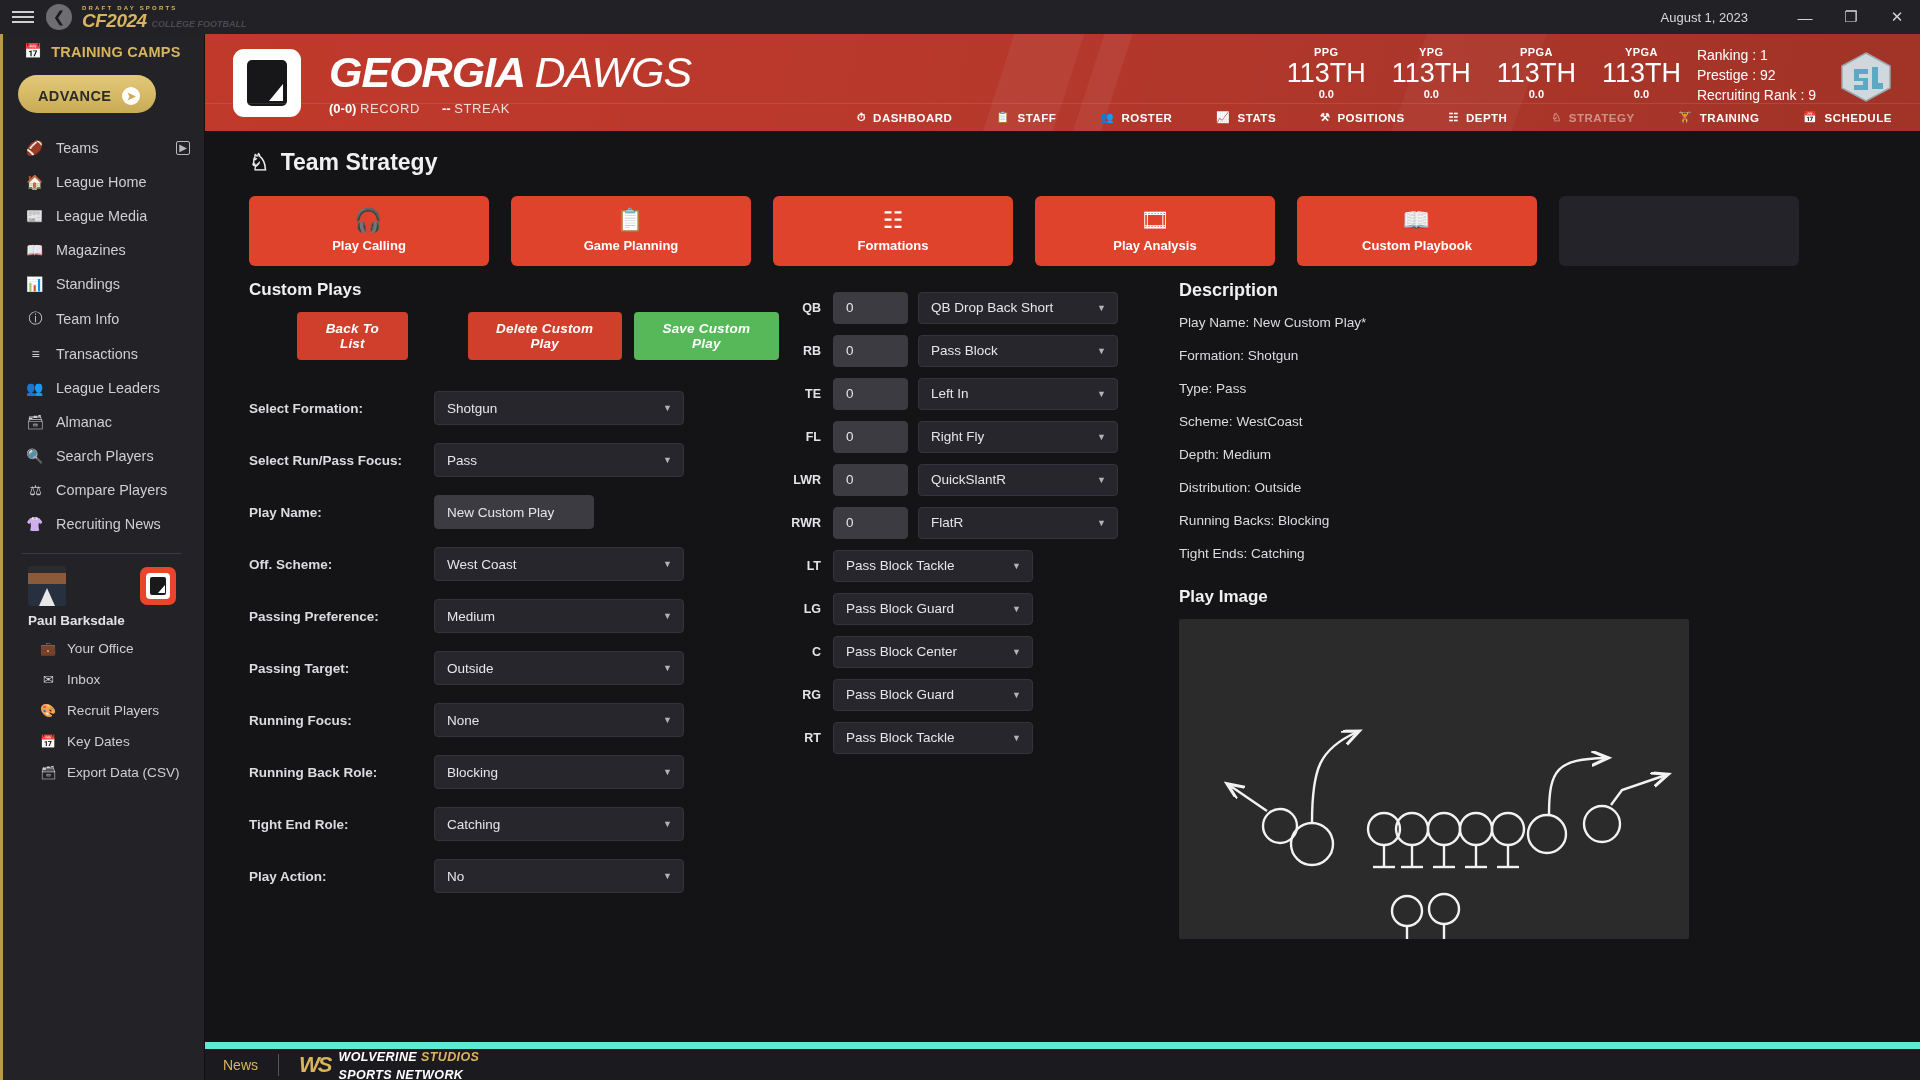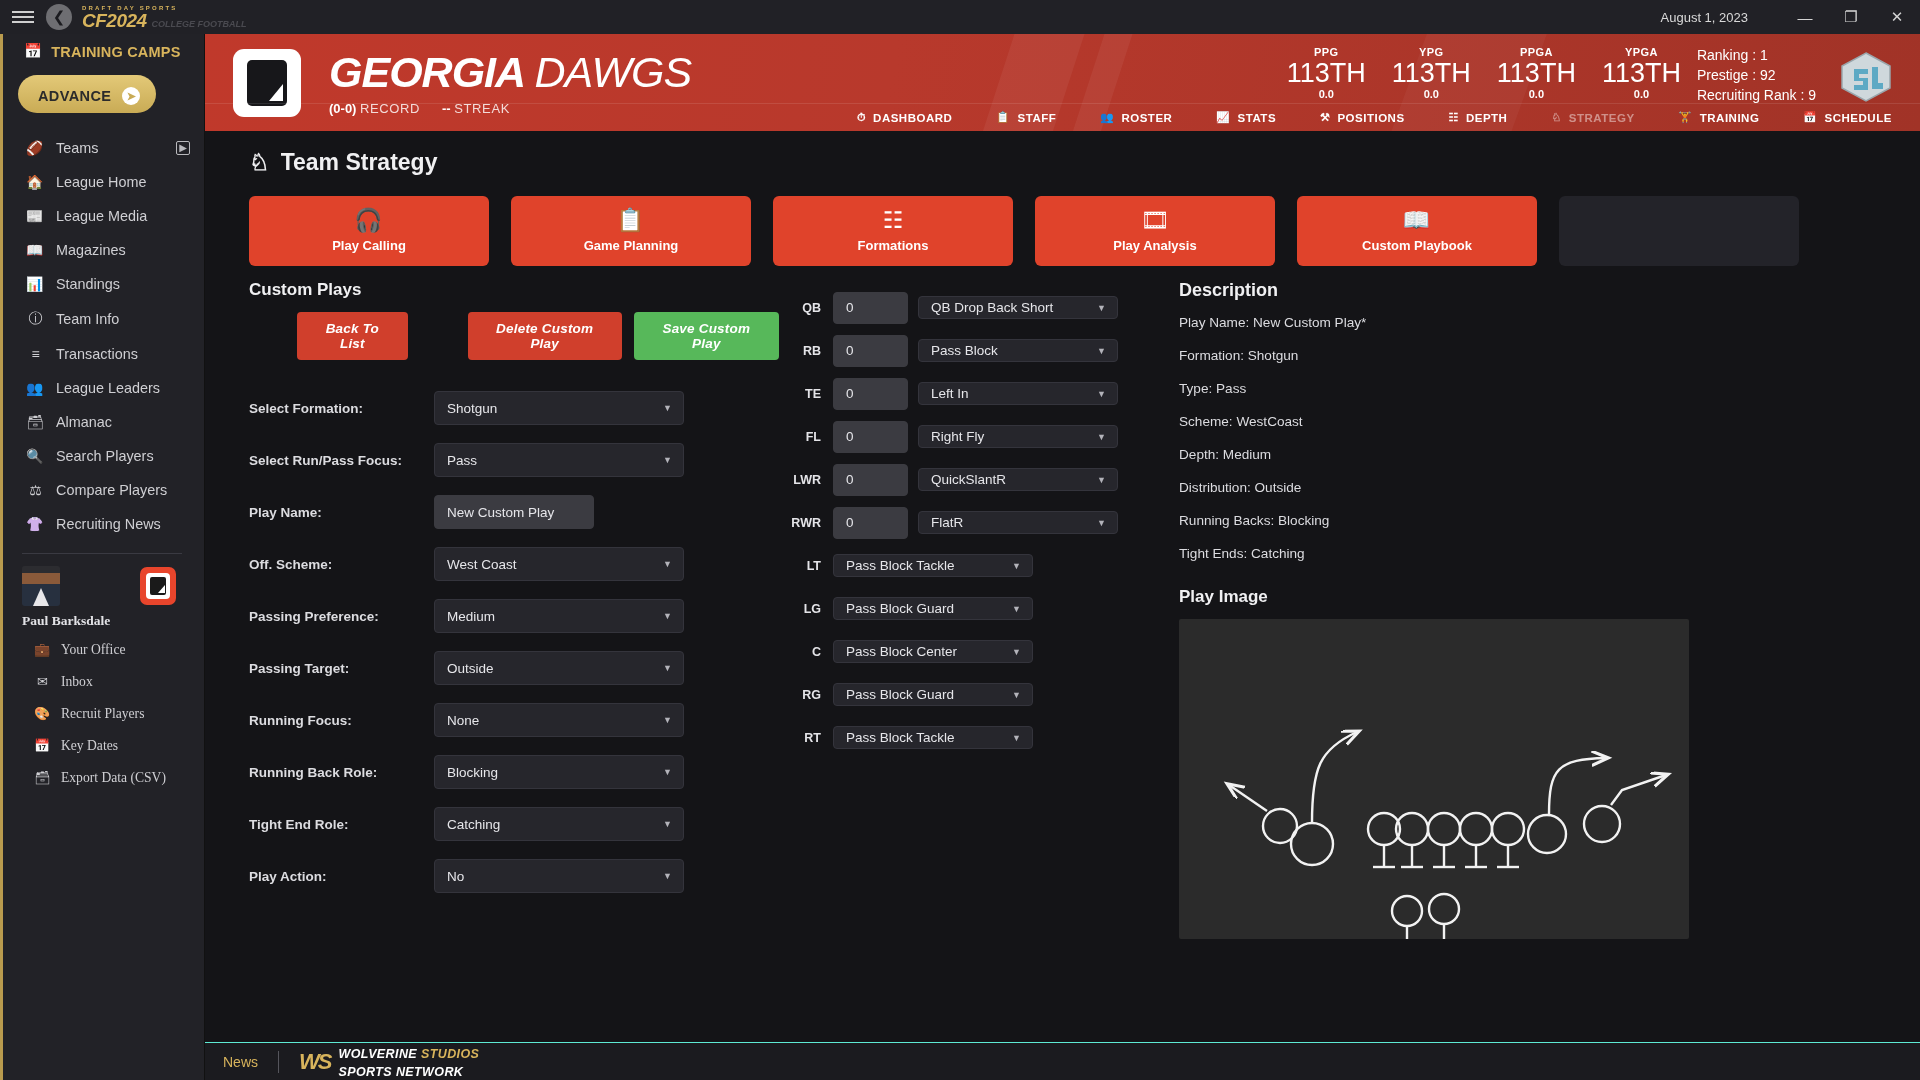--- a/index.html
+++ b/index.html
@@ -52,21 +52,21 @@
   .advance .arrow { width: 18px; height: 18px; border-radius: 50%; background: #fff; color:#c9ab55; display:flex;align-items:center;justify-content:center;font-size: 11px; }
   .nav-list { padding-top: 4px; }
   .nav-item {
     display: flex; align-items: center; gap: 11px; padding: 9px 14px 9px 26px;
     color: #cfcfd3; font-size: 14.4px; cursor: pointer; position: relative;
   }
   .nav-ico { width: 19px; text-align: center; font-size: 14px; color: #cfcfd3; flex: 0 0 19px; }
   .nav-label { flex: 1; }
   .nav-expand { font-size: 10px; color: #b9b9bd; border: 1.5px solid #b9b9bd; border-radius: 2px; padding: 0 2px; line-height: 12px;}
   .side-divider { height: 1px; background: #3a3a42; margin: 12px 22px 0 22px; }
-  .profile { padding: 12px 0 4px 0; display:flex; flex-direction:column;font-family:Liberation Serif, serif; }
+  .profile { padding: 12px 0 4px 6px; display:flex; flex-direction:column; }
   .profile-row { display:flex; align-items:center; justify-content: space-between; padding: 0 28px 0 22px; }
   .avatar {
     width: 38px; height: 40px; border-radius: 3px;
     background: linear-gradient(180deg,#2c2c30 0 18%, #8a5a3a 18% 46%, #27303f 46% 100%);
     position: relative; overflow: hidden;
   }
   .avatar:after{content:"";position:absolute;left:11px;top:22px;width:16px;height:18px;background:#e7e7ea;clip-path:polygon(50% 0,100% 100%,0 100%);}
   .team-badge {
     width: 36px; height: 38px; background: #e8452c; border-radius: 7px;
     display:flex; align-items:center; justify-content:center;
@@ -167,34 +167,34 @@
   .select .caret { position:absolute; right: 11px; top: 50%; transform: translateY(-50%); font-size: 9px; color:#b3b3ba; }
   .textinput { background: #3b3b41; border-color: #3b3b41; width: 160px; cursor: text; }
 
   .posrow { display:flex; align-items:center; height: 43px; gap: 0;}
   .posrow .plbl { width: 42px; flex: 0 0 42px; font-size: 12.5px; font-weight: bold; color:#e4e4e8; text-align:right; padding-right: 12px;}
   .num {
     width: 75px; height: 32px; background: #3b3b41; border: 1px solid #3b3b41; border-radius: 4px;
     color: #e6e6ea; font-size: 13.5px; display:flex; align-items:center; padding: 0 12px; margin-right: 10px;
     font-family: "Liberation Sans", sans-serif;
   }
-  .posrow .select { width: 200px; height: 23px; }
+  .posrow .select { width: 200px; height: 32px; }
   .posrow.line .select { margin-left: 0; width: 200px; }
 
   .desc-title { font-size: 18px; font-weight:bold; color:#f0f0f2; margin-bottom: 14px;}
   .desc-line { font-size: 13.6px; color:#dcdce0; margin-bottom: 18px;}
   .play-img-title { font-size: 17px; font-weight:bold; color:#f0f0f2; margin: 26px 0 12px 0;}
   .playimg {
     width: 510px; height: 320px; background: #2b2b2b; border-radius: 2px; position: relative; overflow:hidden;
   }
   .playimg svg { position:absolute; left:0; top:0; }
 
   
   .footer {
-    height: 38px; flex:0 0 38px; background: #1b1b1f; border-top: 1px solid #5eead4;
+    height: 38px; flex:0 0 38px; background: #1b1b1f; border-top: 7px solid #5eead4;
     display:flex; align-items:center; padding-left: 18px; gap: 20px;
   }
   .footer:before{content:"";position:absolute;}
   .fnews { color: #d8b45c; font-size: 14px; }
   .fdiv { width:1px; height: 22px; background:#55555c; }
   .flogo { display:flex; align-items:center; gap: 8px; }
   .ws-mark { font-size: 22px; font-weight: bold; font-style: italic; color:#d8b45c; letter-spacing:-2px; line-height: 20px;}
   .ws-text1 { font-size: 12.5px; font-weight:bold; font-style:italic; color:#fff; letter-spacing:.4px; line-height:13px;}
   .ws-text1 em { color:#d8b45c; font-style: italic; }
   .ws-text2 { font-size: 12.5px; font-weight:bold; font-style:italic; color:#fff; letter-spacing:.4px; line-height:13px;}

